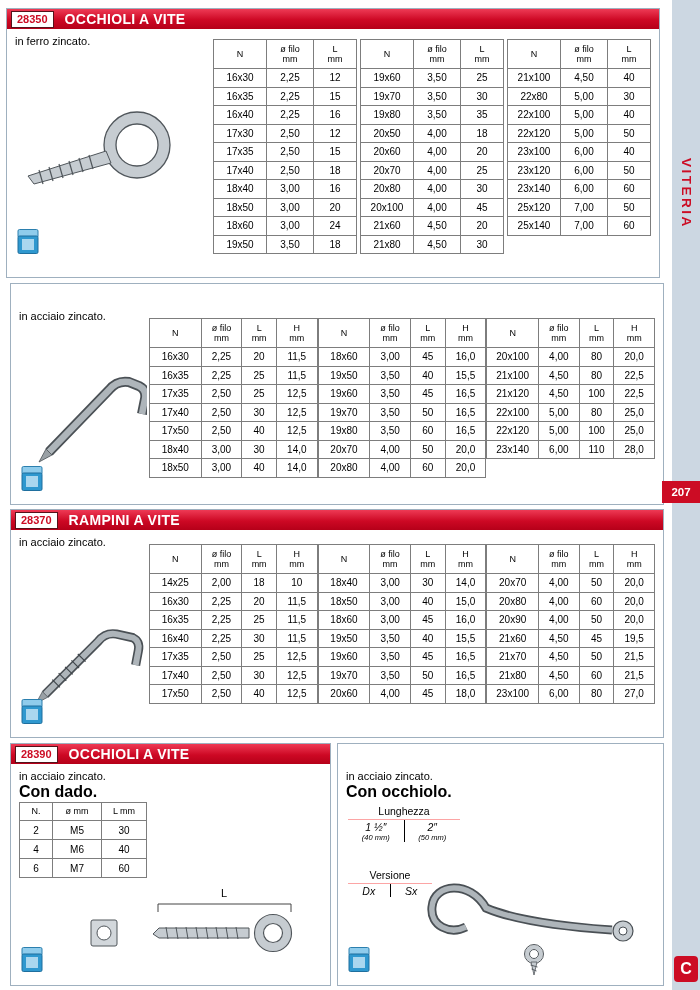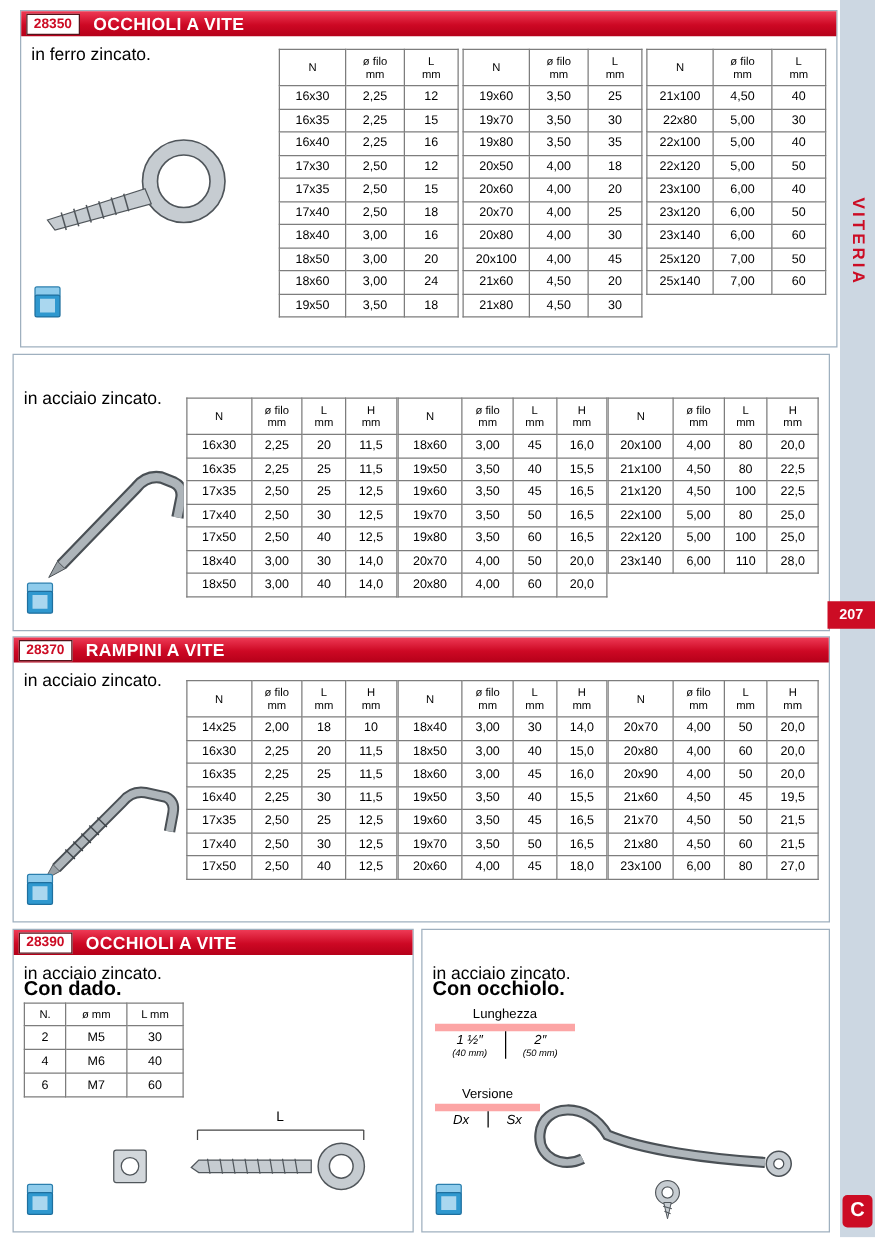--- a/index.html
+++ b/index.html
@@ -6,21 +6,21 @@
   .page{position:relative;width:700px;height:990px;background:#fff;overflow:hidden;
         font-family:"Liberation Sans", sans-serif;color:#000;}
 
   
   .card{position:absolute;background:#fff;border:1px solid #9fb0bf;}
   .bar{position:absolute;top:0;left:0;right:0;height:20px;display:flex;align-items:center;
        background:linear-gradient(180deg,#ee3a55 0%,#cd0824 55%,#b50019 100%);}
   .code{background:#fff;border:1px solid #55121a;color:#cc0c24;font-weight:700;font-size:11px;
         line-height:13px;padding:1px 5px;margin-left:4px;}
   .title{color:#fff;font-weight:700;font-size:14px;margin-left:11px;letter-spacing:.3px;}
-  .sub{position:absolute;left:8px;top:26px;font-size:14px;}
+  .sub{position:absolute;left:8px;top:26px;font-size:11px;}
   .note{position:absolute;left:8px;top:39px;font-size:16px;font-weight:700;}
 
   
   .tables{position:absolute;display:flex;justify-content:space-between;align-items:flex-start;}
   .s1t{left:206px;right:8px;top:30px;}
   .s2t{left:138px;right:8px;top:34px;}
   .s3t{left:138px;right:8px;top:34px;}
   .s4t{left:8px;top:58px;}
   table{border-collapse:collapse;background:#fff;}
   th,td{border:1px solid #7d7d7d;text-align:center;}
@@ -42,21 +42,21 @@
   .img-s3{left:14px;top:92px;width:128px;height:108px;}
   .img-s4{left:52px;top:142px;width:252px;height:88px;}
   .img-s5{left:78px;top:126px;width:240px;height:106px;}
   .pack{position:absolute;left:10px;bottom:12px;width:22px;height:27px;}
   .pack svg{width:100%;height:100%;display:block;}
   .s1 .pack{bottom:22px;}
   svg text{font-family:"Liberation Sans", sans-serif;font-size:11px;fill:#000;}
 
   
   .mini{position:absolute;}
-  .mini-label{text-align:center;border-bottom:6px solid #fca5a5;padding:1px 4px 2px;font-size:10.5px;}
+  .mini-label{text-align:center;border-bottom:1px solid #fca5a5;padding:1px 4px 2px;font-size:10.5px;}
   .mini-cols{display:flex;}
   .mini-col{flex:1;text-align:center;padding-top:1px;font-style:italic;}
   .mini-col:first-child{border-right:1px solid #000;}
   .mini-val{font-size:10.5px;}
   .mini-sub{font-size:7.5px;}
   .lung{left:10px;top:60px;width:112px;}
   .vers{left:10px;top:124px;width:84px;}
 
   
   .sidebar{position:absolute;right:0;top:0;width:28px;height:990px;background:#ccd7e2;}
@@ -65,21 +65,21 @@
   .page-num{position:absolute;right:0;top:481px;width:38px;height:22px;background:#cc0c24;color:#fff;
             font-weight:700;font-size:11.5px;display:flex;align-items:center;justify-content:center;}
   .logo{position:absolute;right:2px;bottom:8px;width:24px;height:26px;background:#cc0c24;border-radius:4px;
         color:#fff;font-weight:700;font-size:16px;display:flex;align-items:center;justify-content:center;}
 </style>
 </head>
 <body>
 
 <div class="page">
 
-  <section class="card s1" style="left:16px;top:8px;width:652px;height:268px;">
+  <section class="card s1" style="left:6px;top:8px;width:652px;height:268px;">
     <header class="bar">
       <span class="code">28350</span>
       <span class="title">OCCHIOLI A VITE</span>
     </header>
     <div class="sub">in ferro zincato.</div>
 
     <div class="img img-s1">
       <svg viewBox="0 0 152 92">
         <circle cx="116" cy="44" r="27" fill="none" stroke="#c6ccd1" stroke-width="12"></circle>
         <circle cx="116" cy="44" r="33" fill="none" stroke="#50565b" stroke-width="1.3"></circle>

